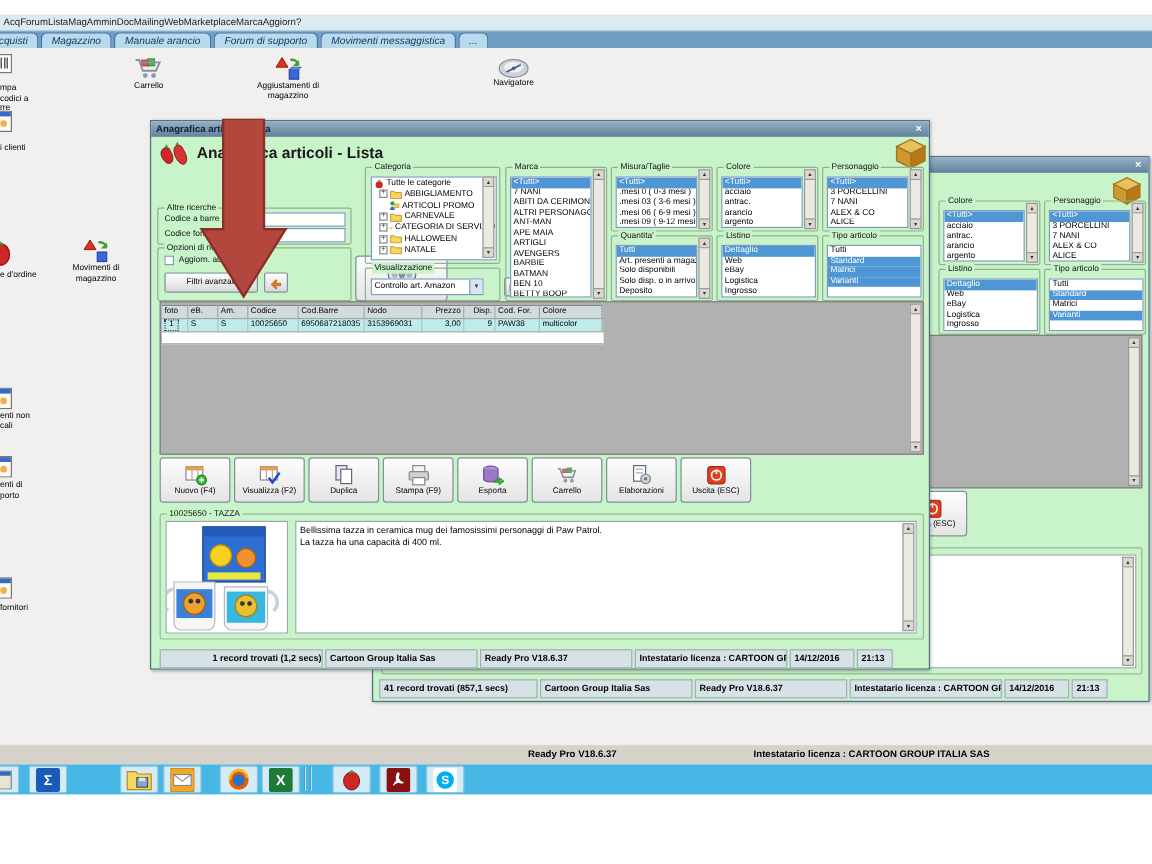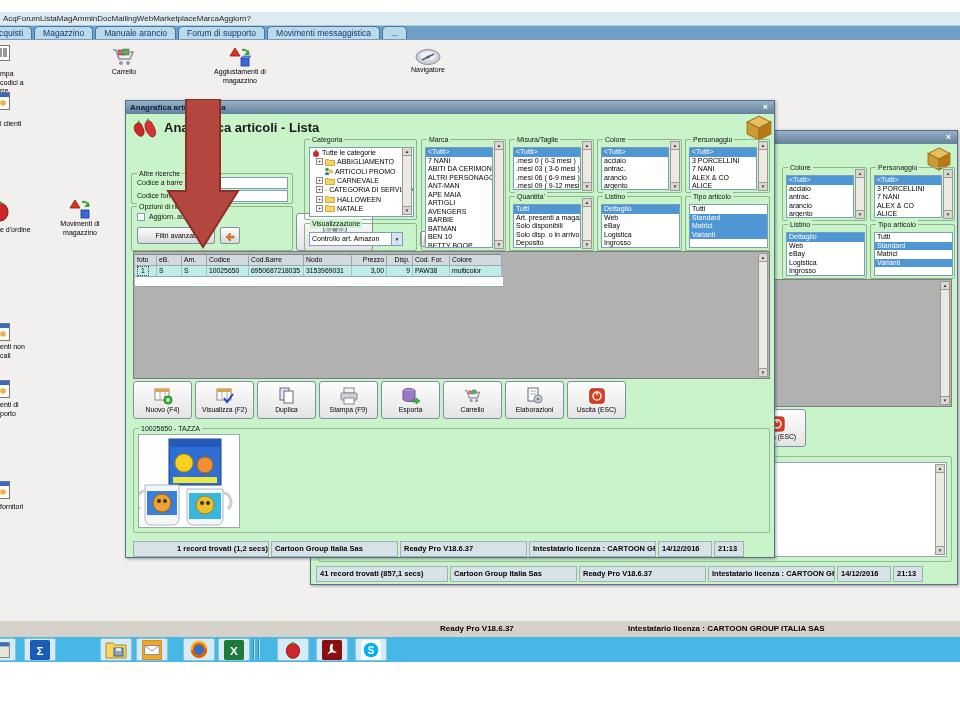--- a/index.html
+++ b/index.html
@@ -4,21 +4,21 @@
 <style>
 *{margin:0;padding:0;box-sizing:border-box;}
 html,body{width:960px;height:720px;overflow:hidden;}
 body{font-family:"Liberation Sans",sans-serif;background:#fff;color:#000;}
 #screen{position:relative;width:960px;height:720px;background:#fff;}
 .abs{position:absolute;}
 
 .titlebar{position:absolute;left:0;top:0;width:960px;height:12px;background:#c7e7f1;font-size:8.5px;font-weight:bold;text-align:center;line-height:12px;color:#111;}
 .menubar{position:absolute;left:0;top:12px;width:960px;height:14px;background:#dcebf1;border-bottom:1px solid #b6cdd8;display:flex;align-items:center;padding-left:3px;}
 .mi{font-size:8px;color:#222;white-space:nowrap;}
-.tabbar{position:absolute;left:0;top:26px;width:960px;height:14px;background:#6f9fc4;display:flex;align-items:flex-start;}
+.tabbar{position:absolute;left:0;top:26px;width:960px;height:14px;background:#6f9fc4;display:flex;align-items:flex-end;font-style:italic;}
 .tab{background:#b9d9ec;border:1px solid #47749e;border-bottom:none;border-radius:5px 5px 0 0;font-size:8.5px;color:#13365c;padding:0 8px;line-height:12px;margin-right:2px;white-space:nowrap;}
 .desktop{position:absolute;left:0;top:40px;width:960px;height:580px;background:#f1f0ee;z-index:1;}
 .dlabel{font-size:7px;color:#000;text-align:center;line-height:8.5px;}
 
 .dlg{position:absolute;border:1px solid #52718f;background:#c9f3c9;box-shadow:1px 1px 3px rgba(0,0,0,.35);}
 .dtb{position:absolute;left:0;top:0;right:0;height:13px;background:linear-gradient(#97b0c6,#64819c);color:#0e2136;font-size:8px;font-weight:bold;line-height:13px;padding-left:4px;}
 .dx{position:absolute;right:2px;top:1px;width:13px;height:11px;color:#fff;font-weight:bold;font-size:9px;line-height:10px;text-align:center;}
 .grp{position:absolute;border:1px solid #8fb28f;border-radius:2px;}
 .gl{position:absolute;top:-5px;left:5px;background:#c9f3c9;font-size:7px;line-height:9px;padding:0 2px;white-space:nowrap;color:#111;}
 .inp{position:absolute;background:#fff;border:1px solid #7f9db9;font-size:7.5px;line-height:10px;padding:1px 2px;overflow:hidden;white-space:nowrap;}
@@ -666,20 +666,29 @@
           <circle cx="20" cy="66" r="2" fill="#333"></circle>
             <circle cx="26" cy="66" r="2" fill="#333"></circle>
           <path d="M48 54h36v30a6 6 0 0 1-6 6H54a6 6 0 0 1-6-6Z" fill="#f4f6f8" stroke="#b0b8c0"></path>
           <path d="M84 58a8 9 0 0 1 5 16" fill="none" stroke="#c8d0d8" stroke-width="3"></path>
           <rect x="50" y="58" width="32" height="26" fill="#38b8e0"></rect>
           <circle cx="66" cy="70" r="9" fill="#e8c030" stroke="#a88010"></circle>
           <circle cx="63" cy="68" r="2" fill="#333"></circle>
             <circle cx="69" cy="68" r="2" fill="#333"></circle>
         </svg>
       </div>
+      <div class="abs" style="left:112px;top:5px;width:518px;height:94px;background:#fff;border:1px solid #9aa8b0;font-size:7.5px;line-height:10px;padding:2px 14px 2px 3px;">
+        <div>Bellissima tazza in ceramica mug dei famosissimi personaggi di Paw Patrol.</div>
+        <div>La tazza ha una capacità di 400 ml.</div>
+        <div class="sb">
+            <span class="sa">▲</span>
+            <span class="st"></span>
+            <span class="sa">▼</span>
+          </div>
+      </div>
     </div>
 
     <div class="abs" style="left:7px;top:440px;width:637px;height:16px;display:flex;">
       <span class="seg" style="width:136px;padding-left:43px;">1 record trovati (1,2 secs)</span>
       <span class="seg" style="width:127px;">Cartoon Group Italia Sas</span>
       <span class="seg" style="width:127px;">Ready Pro V18.6.37</span>
       <span class="seg" style="width:127px;">Intestatario licenza : CARTOON GROUP ITALIA SAS</span>
       <span class="seg" style="width:54px;">14/12/2016</span>
       <span class="seg" style="width:30px;">21:13</span>
     </div>

